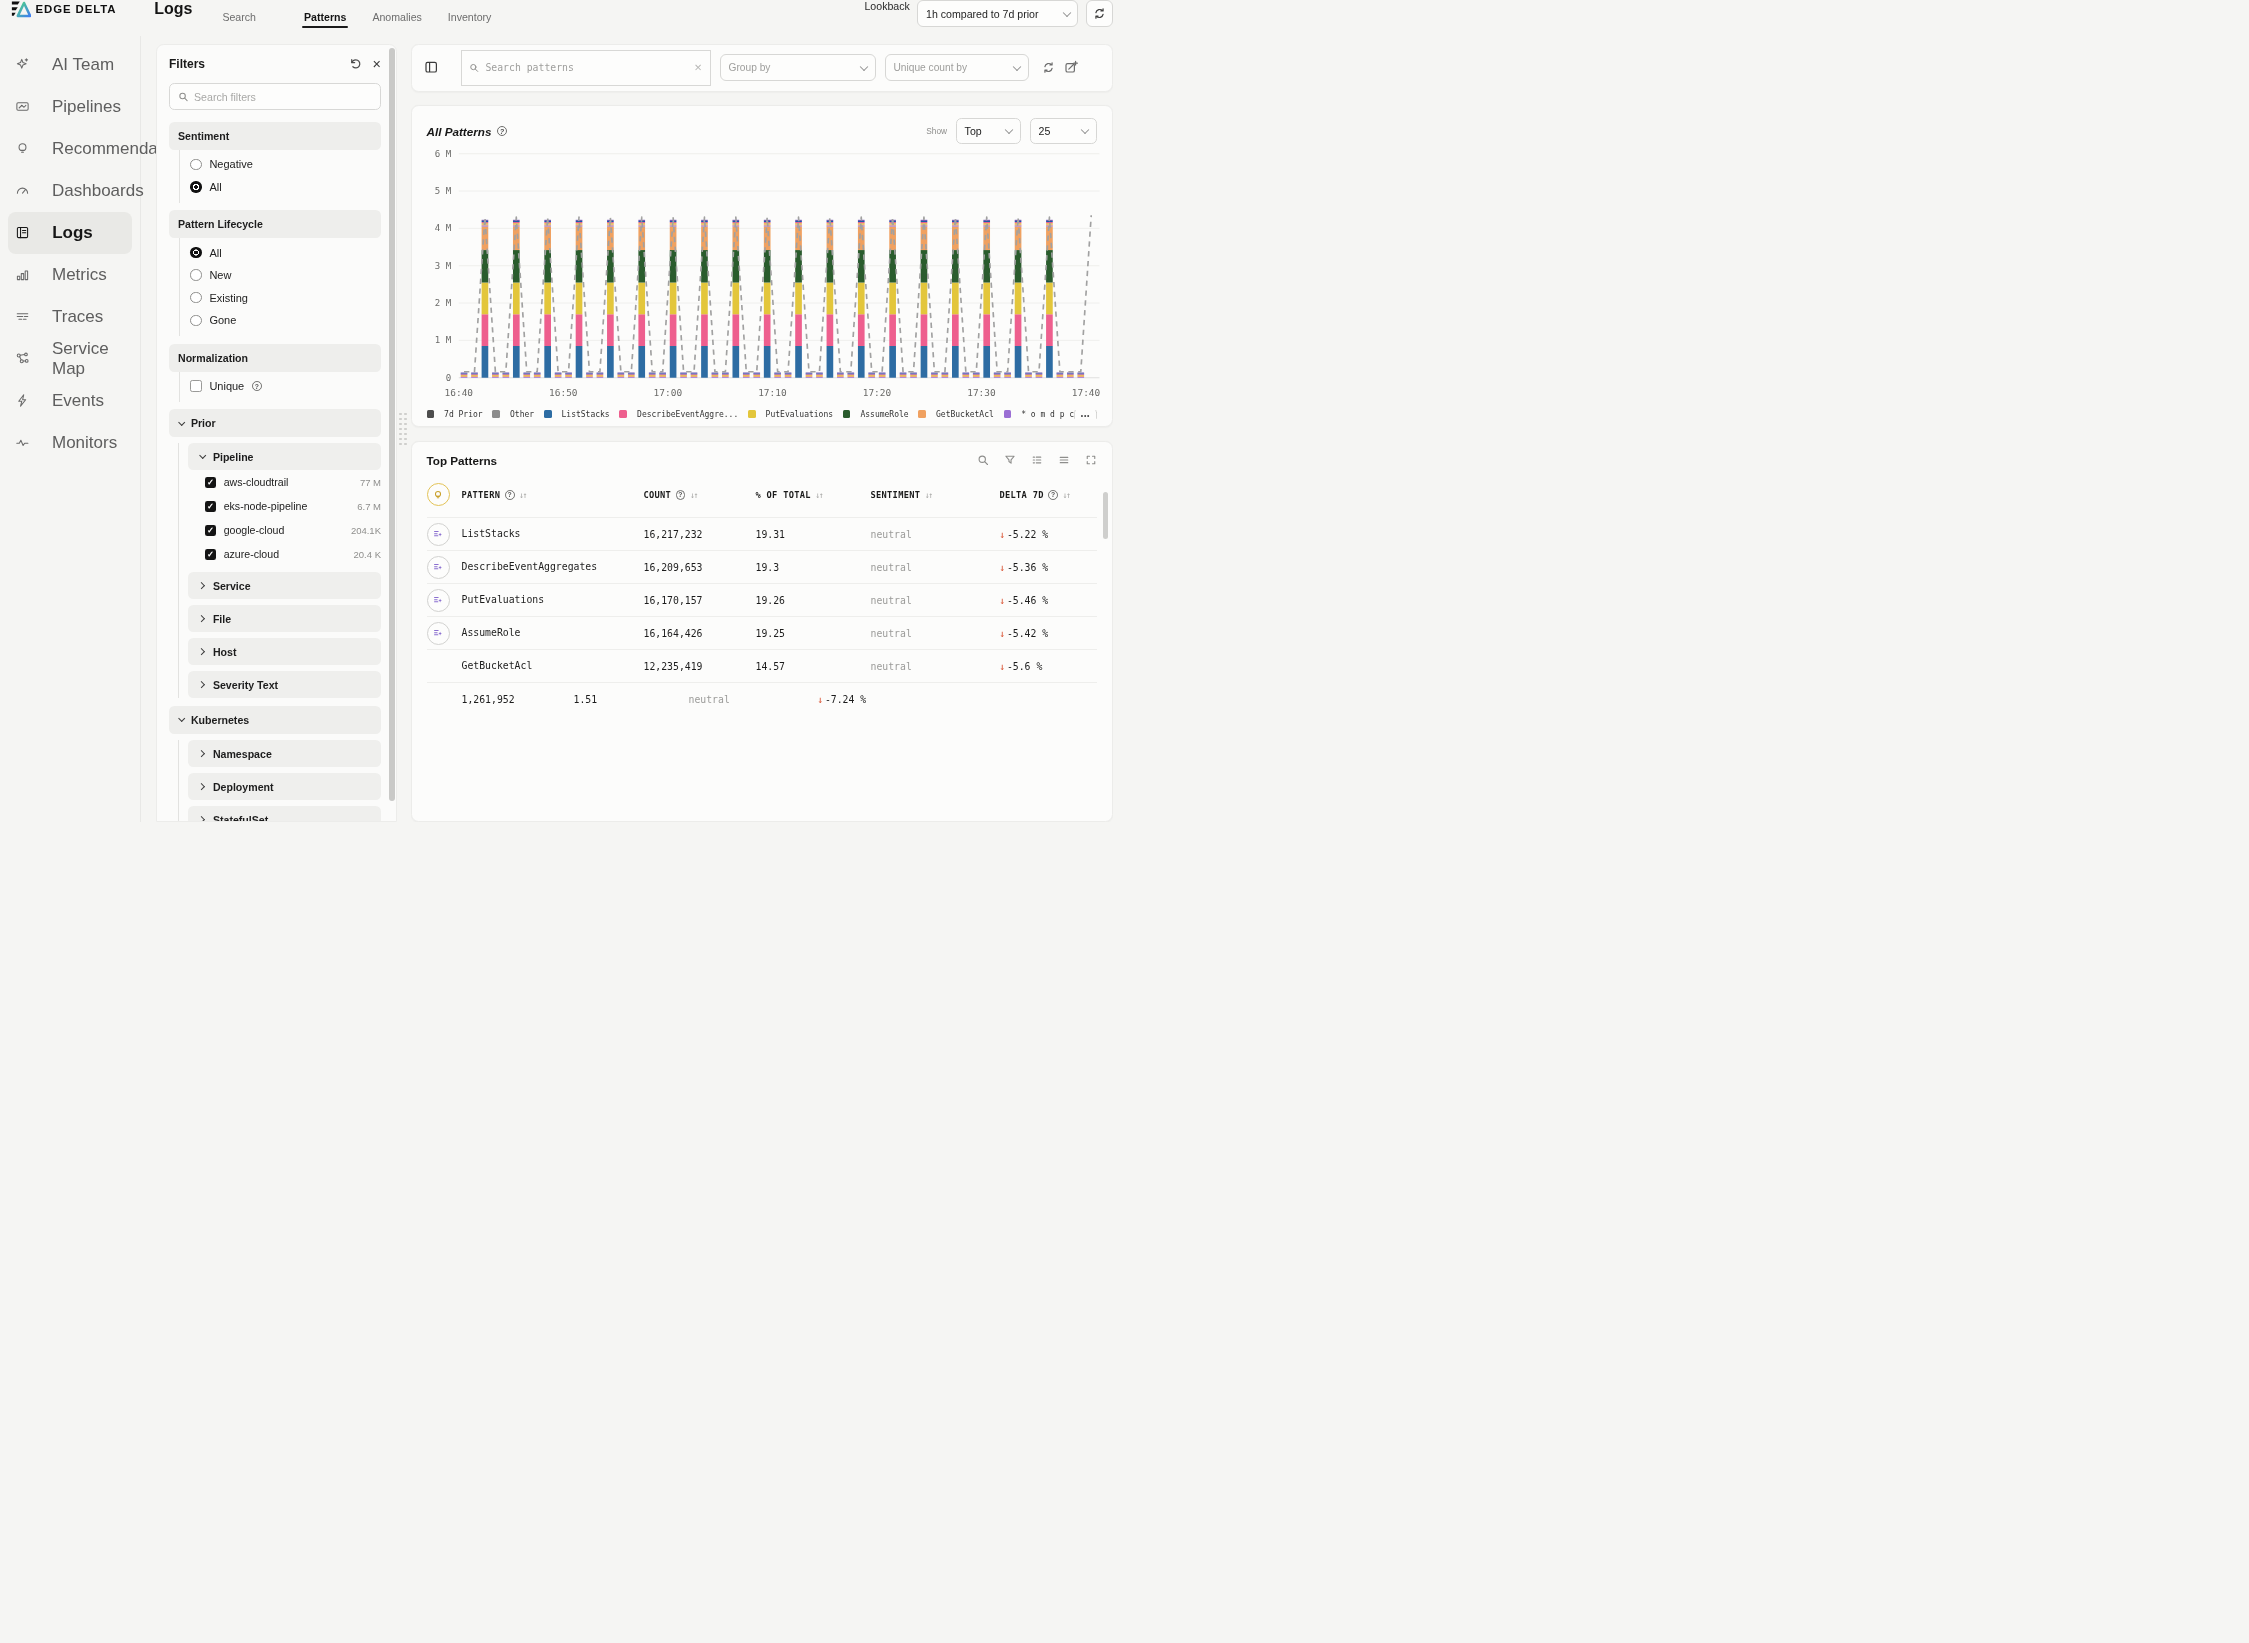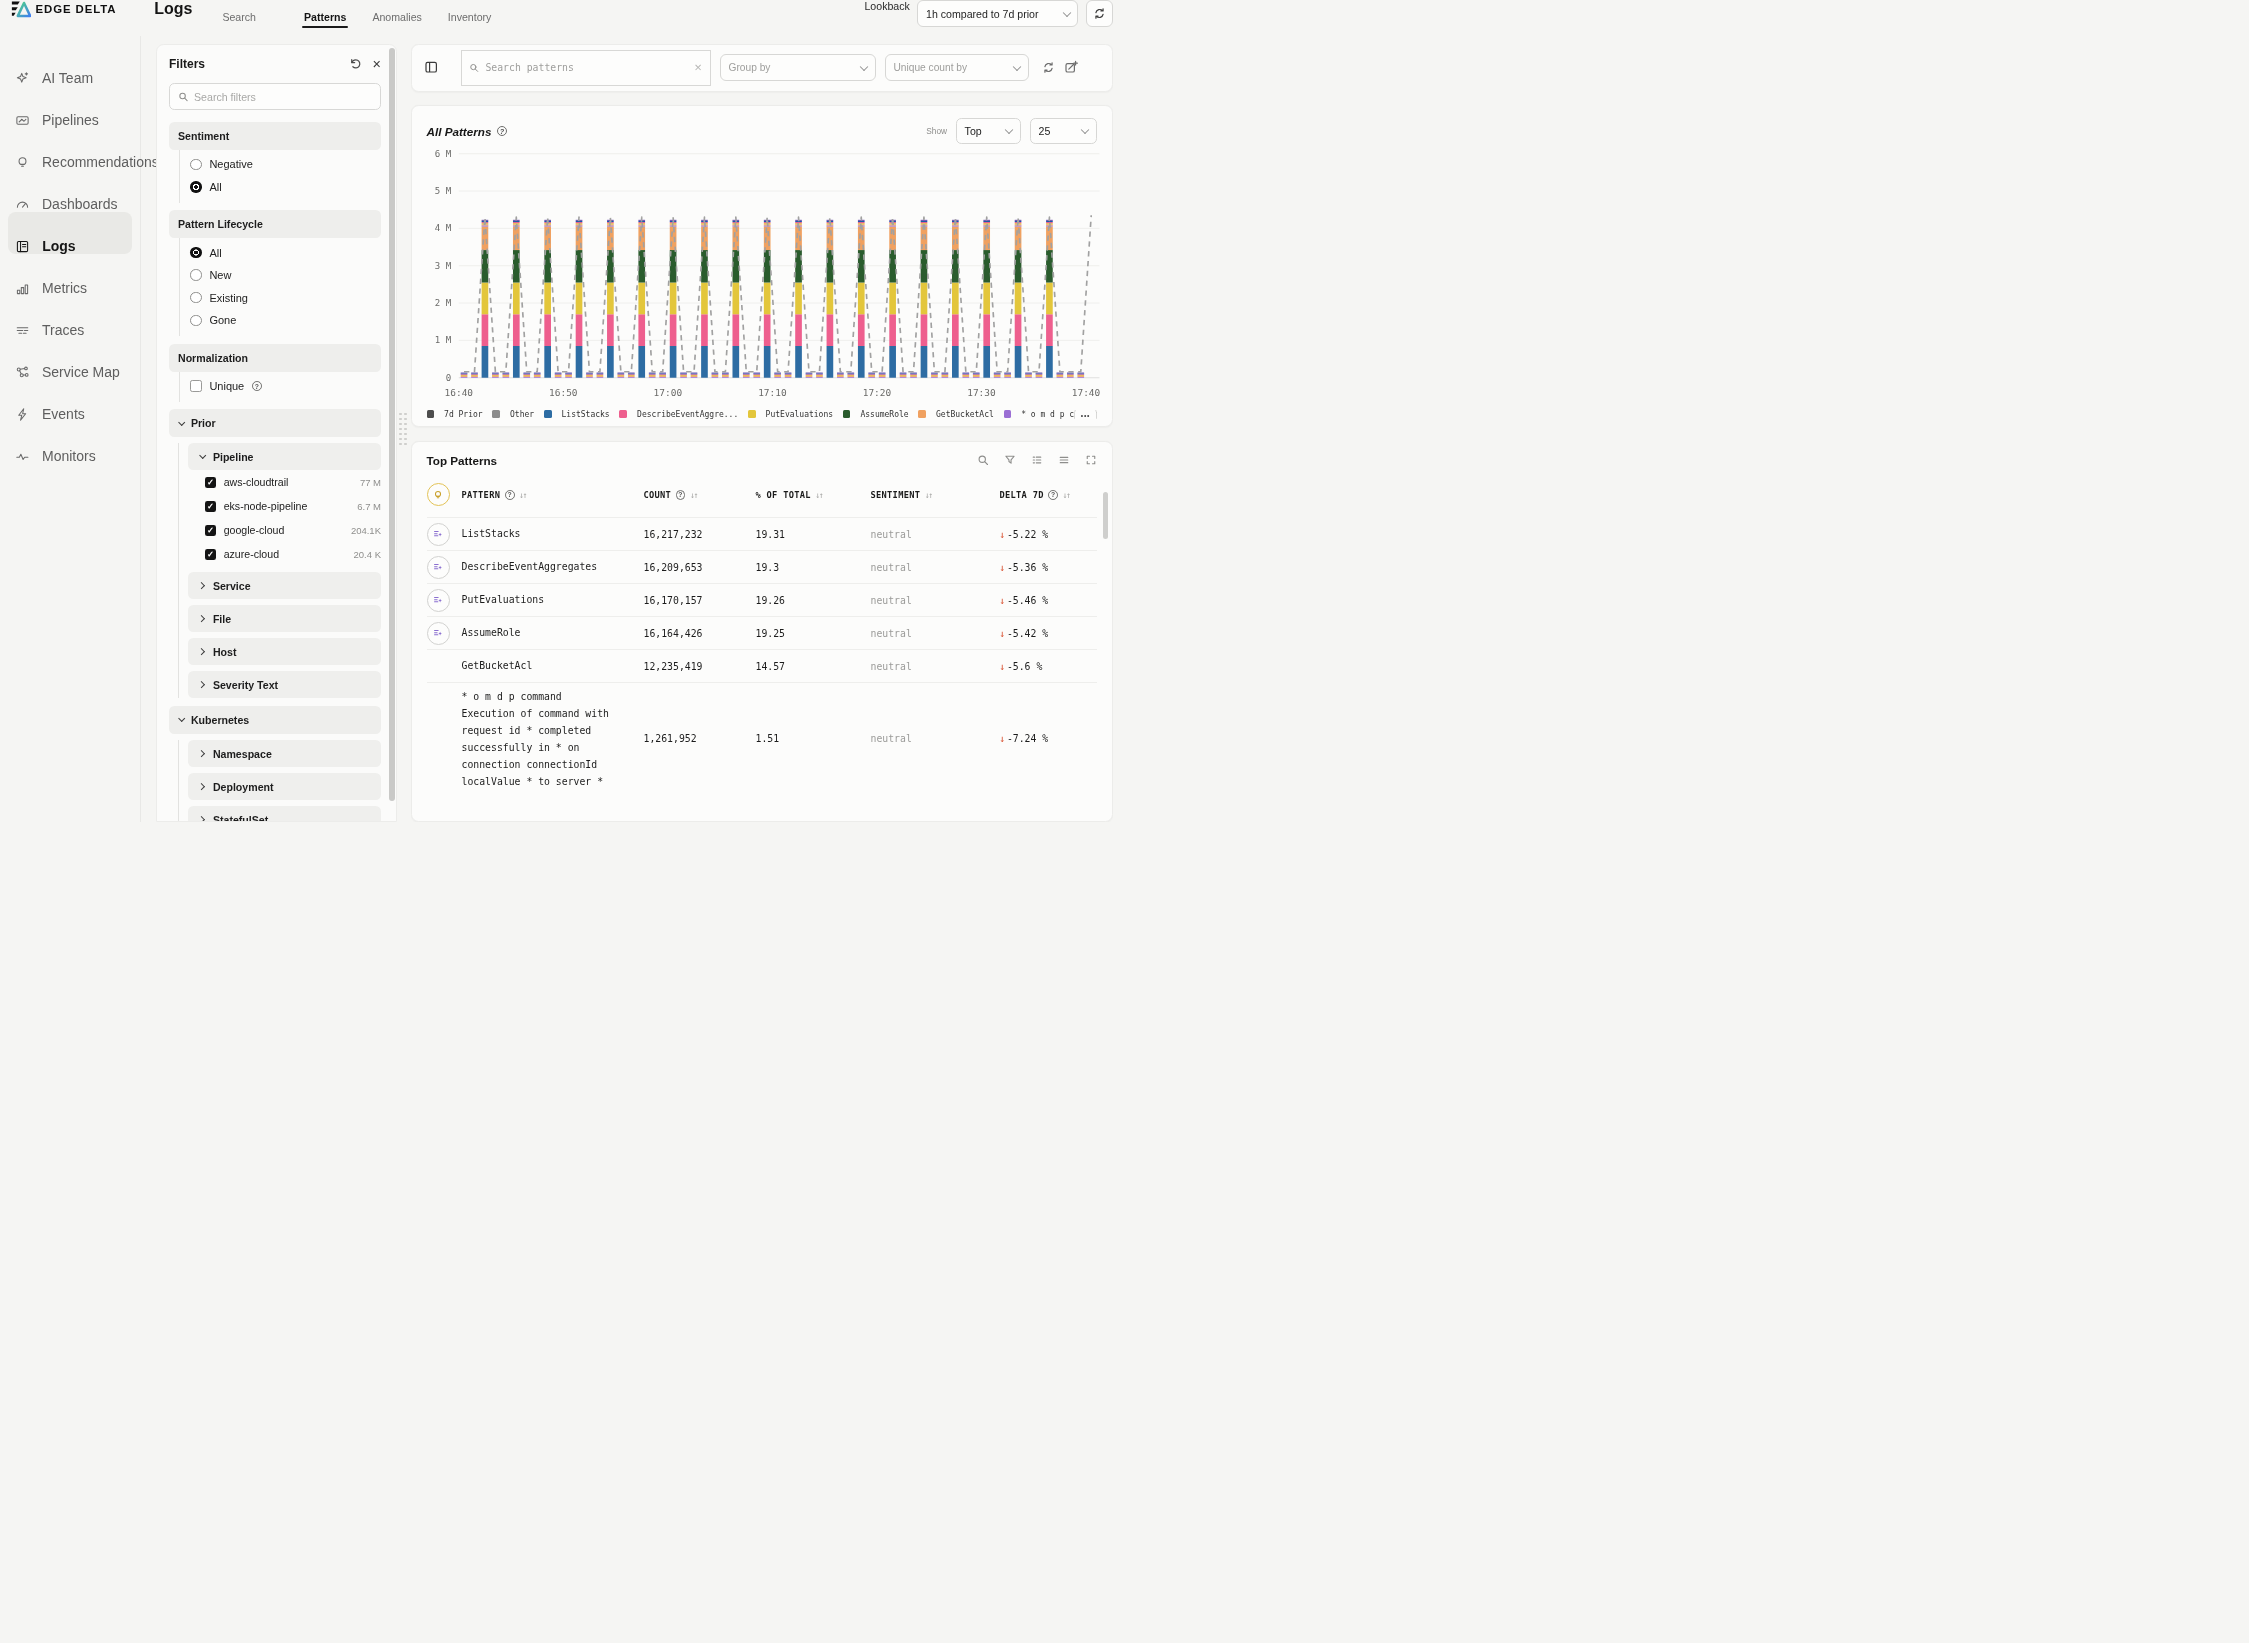--- a/index.html
+++ b/index.html
@@ -20,21 +20,21 @@
   .select-box { display:flex; align-items:center; justify-content:space-between; border:0.8px solid #d7d7d5; border-radius:6px; background:#fdfdfc; padding:0 7.6px; height:27px; cursor:pointer; }
   .lookback-select { width:161px; font-size:10.6px; color:#1f1f1f; }
   .icon-btn-box { width:27px; height:27px; margin-left:7.6px; border:0.8px solid #d7d7d5; border-radius:6px; background:#fdfdfc; display:flex; align-items:center; justify-content:center; cursor:pointer; }
   .chev-down { width:6px; height:6px; border-right:1.2px solid #8a8a8a; border-bottom:1.2px solid #8a8a8a; transform:rotate(45deg) translate(-0.8px,-0.8px); }
   .chev-right { width:5.3px; height:5.3px; border-right:1.4px solid #3c3c3c; border-bottom:1.4px solid #3c3c3c; transform:rotate(-45deg); }
   .chev-open { width:5.3px; height:5.3px; border-right:1.4px solid #3c3c3c; border-bottom:1.4px solid #3c3c3c; transform:rotate(45deg) translateY(-1.5px); }
 
   
   .main { display:flex; height:786px; }
   aside { width:141px; border-right:0.8px solid #e8e8e6; padding-top:7.6px; flex-shrink:0; }
-  .side-item { height:42px; display:flex; align-items:flex-end; gap:12px; padding:0 7.6px 0 15px; color:#5e5e5e; font-size:14px; cursor:pointer; }
+  .side-item { height:42px; display:flex; align-items:center; gap:22px; padding:0 7.6px 0 15px; color:#5e5e5e; font-size:17px; cursor:pointer; }
   .side-item svg { flex-shrink:0; stroke:#6a6a6a; }
   .side-item.active { background:#e9e9e6; border-radius:7.6px; margin:0 7.6px; padding-left:7.6px; color:#161616; font-weight:600; }
   .side-item.active svg { stroke:#161616; }
 
   
   .filters-card { width:241px; flex-shrink:0; margin:7.6px 0 0 15px; background:#fbfbfa; border:0.8px solid #ececea; border-radius:7.6px 7.6px 0 0; position:relative; overflow:hidden; padding:12px 15px 0 12px; }
   .filters-head { display:flex; align-items:center; }
   .filters-title { font-size:12px; font-weight:700; color:#191919; flex:1; }
   .filters-head .fh-icon { margin-left:12px; cursor:pointer; color:#4c4c4c; display:flex; }
   .close-x { font-size:14.4px; color:#3a3a3a; line-height:1; }
@@ -1110,23 +1110,20 @@
             </div>
             <div class="c-count cell">12,235,419</div>
             <div class="c-pct cell">14.57</div>
             <div class="c-sent cell sent">neutral</div>
             <div class="c-delta cell">
               <span class="delta"><span class="d-arrow">↓</span>-5.6 %</span>
             </div>
           </div>
           <div class="trow">
             <div class="c-icon"></div>
-            <div class="c-pattern cell">
-              <div class="pattern-text">* o m d p command Execution of command with request id * completed successfully in * on connection connectionId localValue * to server *</div>
-            </div>
             <div class="c-count cell">1,261,952</div>
             <div class="c-pct cell">1.51</div>
             <div class="c-sent cell sent">neutral</div>
             <div class="c-delta cell">
               <span class="delta"><span class="d-arrow">↓</span>-7.24 %</span>
             </div>
           </div>
         </div>
       <div class="tp-scroll"></div>
     </div>

